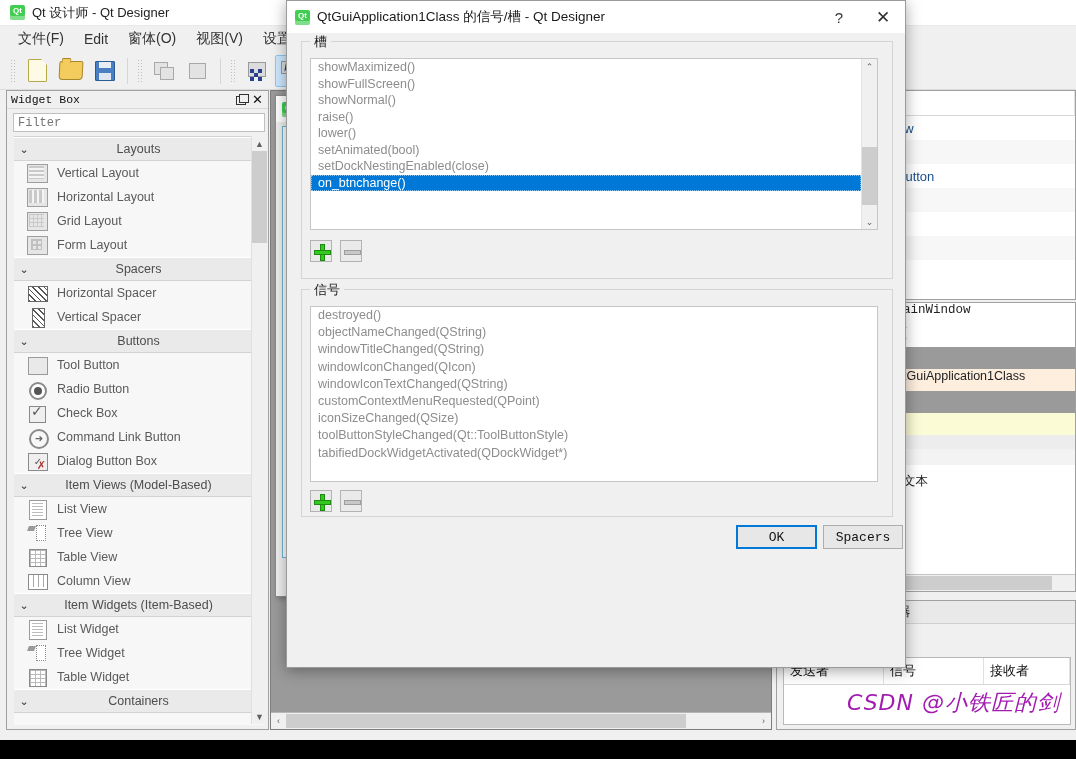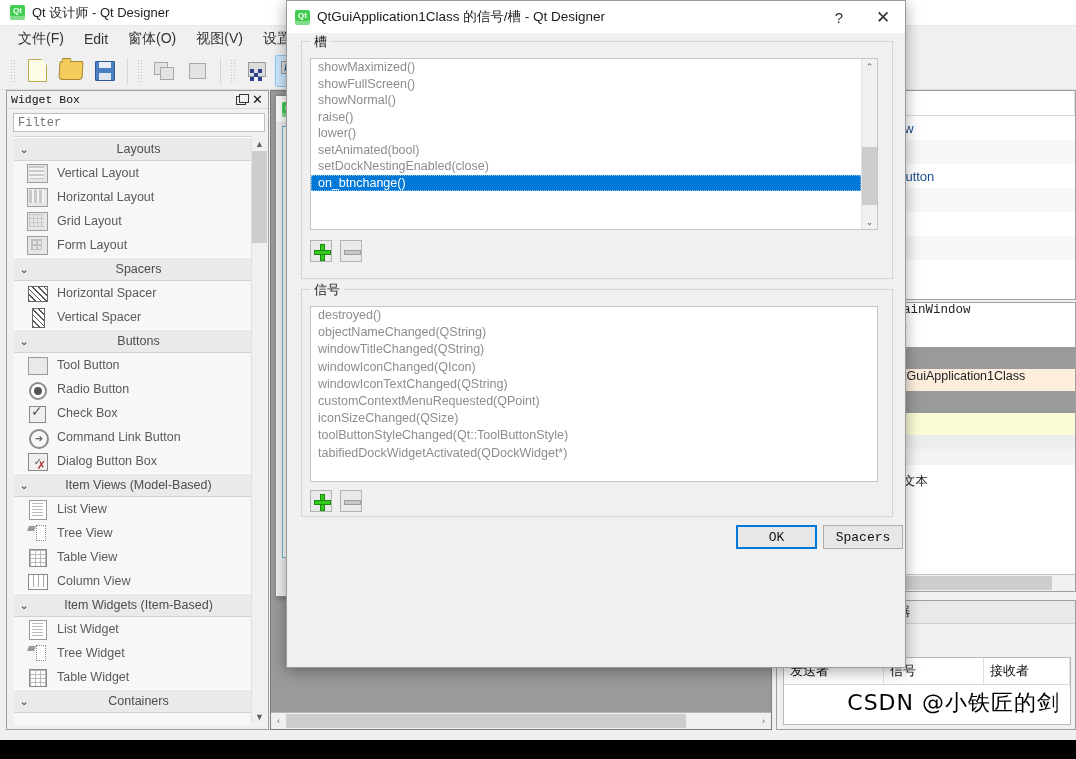--- a/index.html
+++ b/index.html
@@ -206,22 +206,22 @@
   .listbox{position:absolute;background:#fff;border:1px solid #c6c6c6;box-sizing:border-box;overflow:hidden;}
   .li{height:16.5px;padding-left:7px;font-size:12.5px;color:#8d8d8d;line-height:16.5px;white-space:nowrap;}
   .li.sel{background:#0078d7;color:#fff;outline:1px dotted #88c4f0;outline-offset:-1px;}
   .lb-scroll{position:absolute;right:0;top:0;width:15px;height:100%;background:#f0f0f0;border-left:1px solid #e2e2e2;}
   .lb-thumb{position:absolute;left:0;width:15px;background:#cdcdcd;}
   .sqbtn{width:22px;height:22px;border:1px solid #b3b3b3;background:#eaeaea;display:flex;align-items:center;justify-content:center;box-sizing:border-box;}
   .dlgbtn{height:24px;border:1px solid #adadad;background:#e7e7e7;font-family:"Liberation Mono","DejaVu Sans Mono",monospace;
     font-size:13px;color:#111;display:flex;align-items:center;justify-content:center;box-sizing:border-box;}
   .dlgbtn.default{border:2px solid #0078d7;}
 
-  #watermark{position:absolute;right:16px;bottom:22px;font-size:22px;color:#000000;
-    font-family:"DejaVu Sans",sans-serif;letter-spacing:1px;pointer-events:none;}
+  #watermark{position:absolute;right:16px;bottom:22px;font-size:22px;color:#a21caf;
+    font-family:"DejaVu Sans",sans-serif;letter-spacing:1px;pointer-events:none;font-style:italic;}
   #taskbar{position:absolute;left:0;bottom:0;width:1076px;height:19px;background:#000;}
 </style>
 </head>
 <body>
 
 <div id="qt-main">
 
   <div id="qt-titlebar">
     <span class="qt-logo"></span>
     <span id="qt-title-text">Qt 设计师 - Qt Designer</span>

